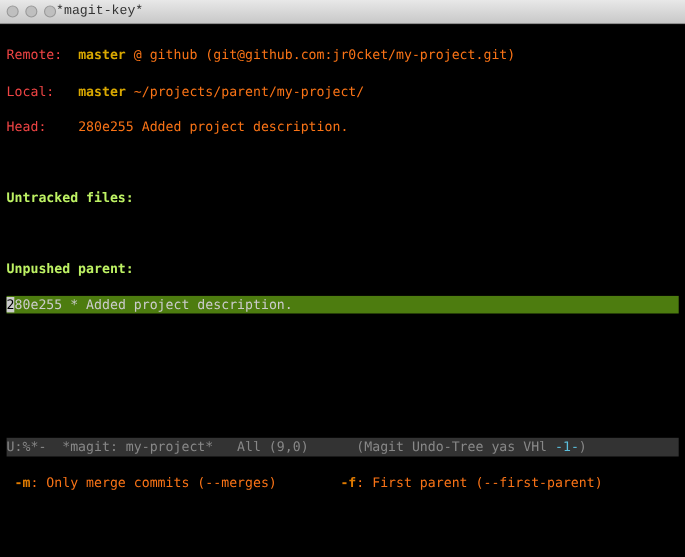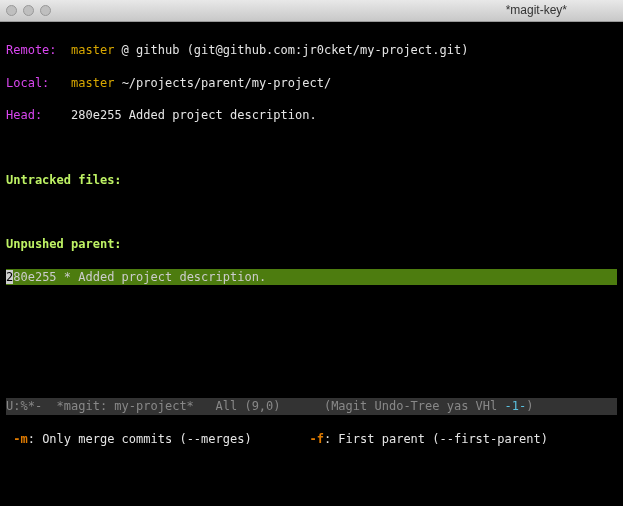--- a/index.html
+++ b/index.html
@@ -1,28 +1,28 @@
 <!DOCTYPE html>
 <html><head>
 <meta charset="utf-8">
 <style>
 *{margin:0;padding:0;box-sizing:border-box}
 body{background:#222;font-family:Menlo,Monaco,Consolas,monospace;font-size:12px;line-height:1.35;color:#ccc;width:623px;height:506px;overflow:hidden}
 .titlebar{height:22px;background:linear-gradient(#e8e8e8,#c8c8c8);border-bottom:1px solid #999;display:flex;align-items:center;padding:0 6px}
 .traffic{display:flex;gap:6px;align-items:center}
 .btn{width:11px;height:11px;border-radius:50%;background:#bfbfbf;border:1px solid #999}
-.title{flex:1;text-align:right;color:#333;font-size:12px;font-family:Liberation Sans, sans-serif}
+.title{flex:1;text-align:left;color:#333;font-size:12px;font-family:Liberation Mono, monospace}
 .term{background:#000;height:484px;padding:4px 6px;white-space:pre;overflow:hidden}
-.lbl{color:#d946ef}
+.lbl{color:#ef4444}
 .yellow{color:#d9a800}
 .magenta{color:#bef264;font-weight:bold}
 .cyan{color:#5bc0de}
 .orange{color:#e07b00;font-weight:bold}
-.white{color:#e5e5e5}
-.bold{font-weight:normal}
+.white{color:#f97316}
+.bold{font-weight:bold}
 .selline{background:#4d7c0f;color:#ccc}
 .cursor{background:#ccc;color:#000}
 .modeline{background:#333;color:#888}
 .sh1{text-shadow:1px 1px 0 #003355}
 .row{display:block}
 </style>
 </head>
 <body>
 
 <div class="titlebar">

